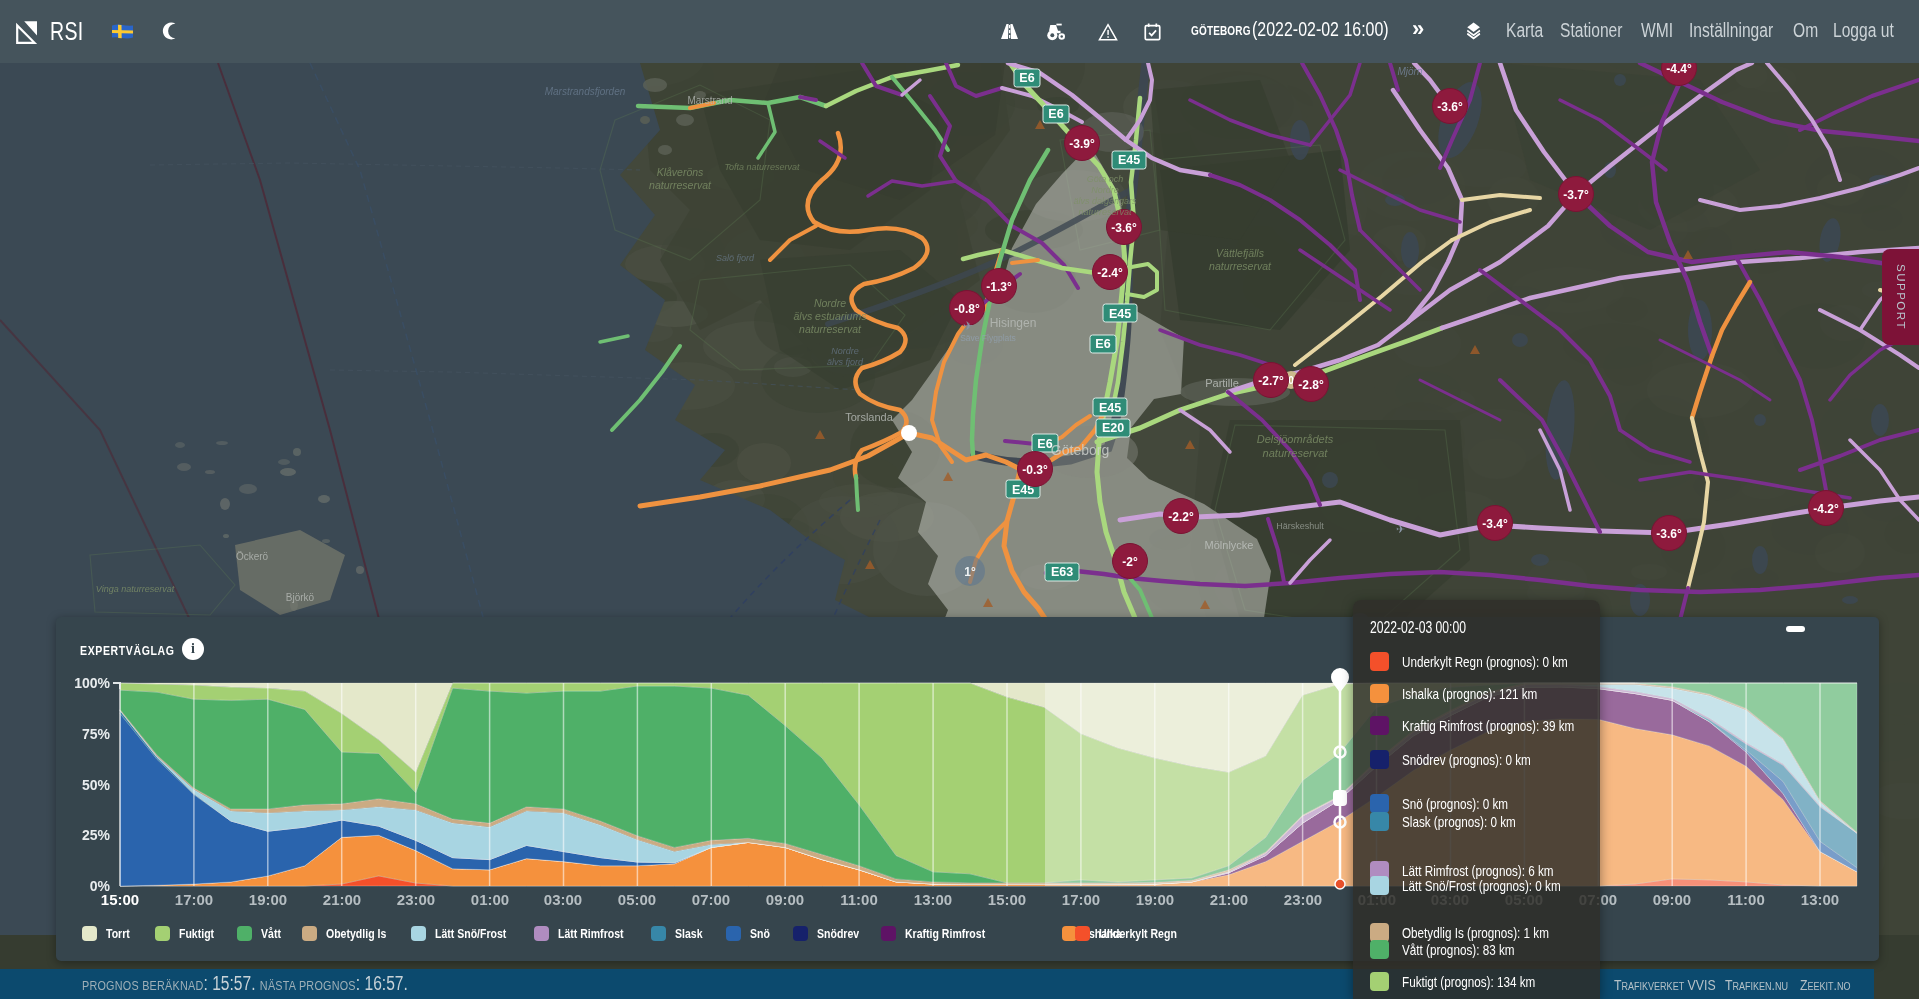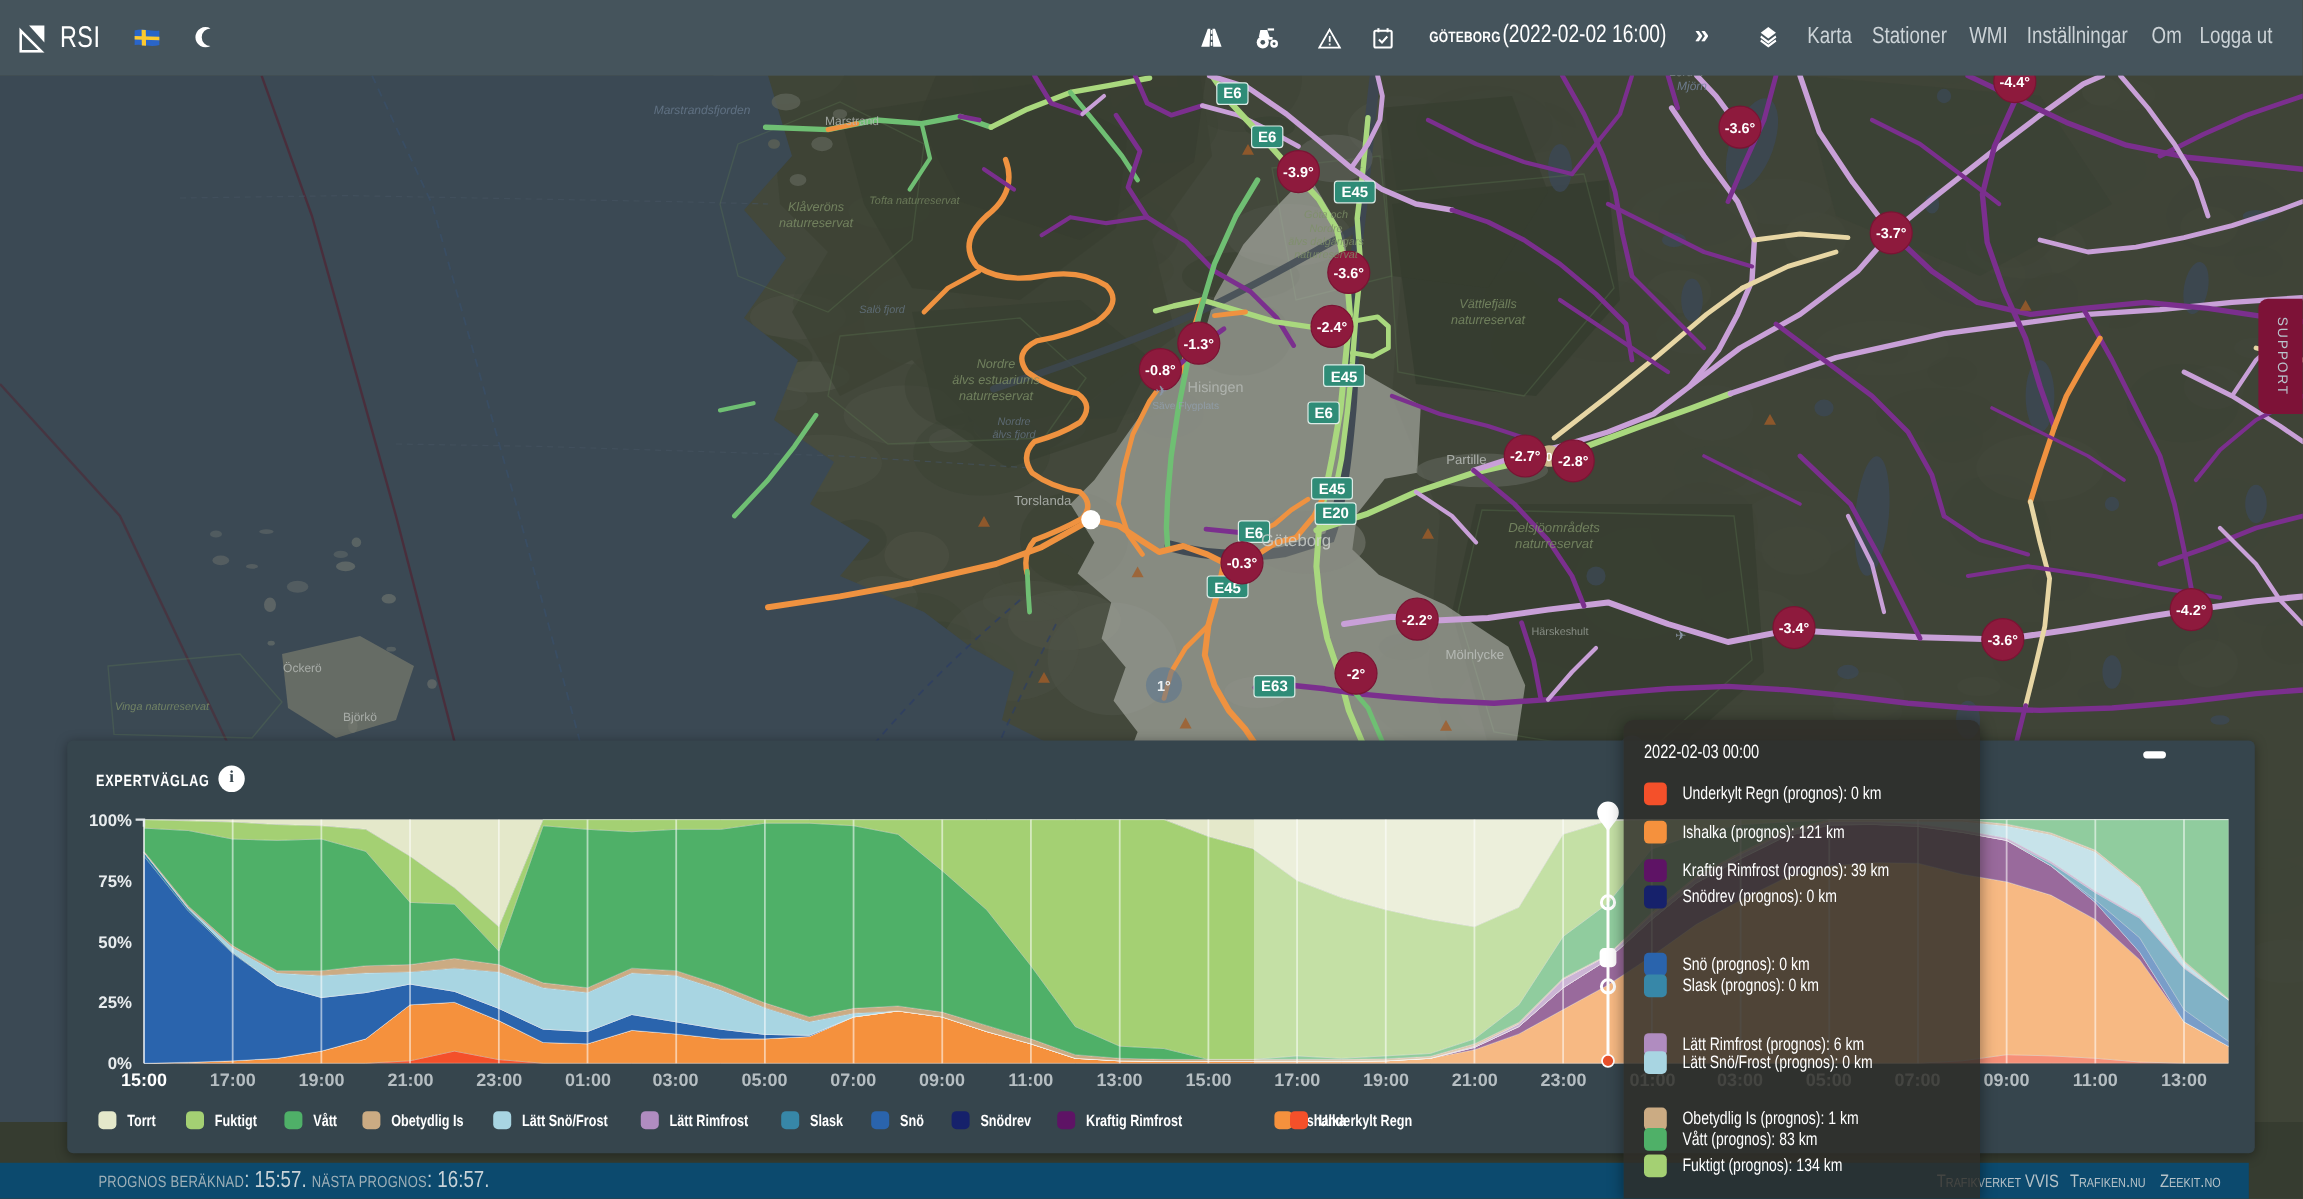--- a/index.html
+++ b/index.html
@@ -13,21 +13,21 @@
 #datet {position:absolute;left:1252px;top:17px;font-size:21px;font-weight:500;transform:scaleX(0.76);transform-origin:0 50%}
 #chev {position:absolute;left:1412px;top:16px;font-size:22px;font-weight:bold}
 .menu {position:absolute;top:19px;font-size:19.5px;color:#ccd3d7;transform:scaleX(0.8);transform-origin:0 50%}
 #panel {position:absolute;left:56px;top:617px;width:1823px;height:344px;background:#36454d;border-radius:5px;z-index:10;box-shadow:0 2px 10px rgba(0,0,0,0.35)}
 #ptitle {position:absolute;left:24px;top:26px;font-size:13.5px;font-weight:bold;color:#fff;letter-spacing:0.8px;transform:scaleX(0.78);transform-origin:0 50%}
 #pinfo {position:absolute;left:126px;top:21px;width:22px;height:22px;border-radius:50%;background:#fff;color:#36454d;font-weight:bold;font-size:14px;text-align:center;line-height:22px;font-family:"Liberation Serif",serif}
 .li {position:absolute;top:309px;display:flex;align-items:center}
 .sw {width:15px;height:15px;border-radius:4px;display:inline-block;margin-right:9px;flex:none}
 .li span:last-child {color:#fff;font-size:13.5px;font-weight:bold;white-space:nowrap;transform:scaleX(0.78);transform-origin:0 50%}
 #mindash {position:absolute;left:1786px;top:626px;width:19px;height:6px;border-radius:3px;background:#fff;z-index:21}
-#tooltip {position:absolute;left:1353px;top:600px;width:297px;height:399px;background:rgba(46,45,40,0.84);border-radius:8px 8px 0 0;z-index:20;box-shadow:0 2px 12px rgba(0,0,0,0.4);color:#fff}
+#tooltip {position:absolute;left:1353px;top:600px;width:247px;height:399px;background:rgba(46,45,40,0.84);border-radius:8px 8px 0 0;z-index:20;box-shadow:0 2px 12px rgba(0,0,0,0.4);color:#fff}
 #ttitle {position:absolute;left:17px;top:19px;font-size:16px;font-weight:500;transform:scaleX(0.76);transform-origin:0 50%}
 .tr {position:absolute;left:17px;display:flex;align-items:center;height:20px}
 .tsw {width:19px;height:19px;border-radius:4px;display:inline-block;margin-right:13px;flex:none}
 .tt {font-size:15px;font-weight:500;white-space:nowrap;transform:scaleX(0.78);transform-origin:0 50%}
 #statusbar {position:absolute;left:0;top:969px;width:1874px;height:30px;background:#0c4a6e;z-index:15;color:#9fb0b8}
 #sbleft {position:absolute;left:82px;top:3px;font-size:16px;transform:scaleX(0.8);transform-origin:0 50%;white-space:nowrap}
 #sbleft .sc {font-size:13.5px;letter-spacing:0.3px}
 #sbleft .big {font-size:19.5px;color:#c9d3d8}
 .sbr {position:absolute;top:7px;font-size:15px;color:#b6c2c8;font-variant:small-caps;transform:scaleX(0.82);transform-origin:0 50%;white-space:nowrap}
 #support {position:absolute;right:0;top:249px;width:37px;height:96px;background:#7d1237;border-radius:8px 0 0 8px;z-index:25}
@@ -738,21 +738,21 @@
       <span class="tt">Underkylt Regn (prognos): 0 km</span>
     </div>
     <div class="tr" style="top:83px">
       <span class="tsw" style="background:#f5913d"></span>
       <span class="tt">Ishalka (prognos): 121 km</span>
     </div>
     <div class="tr" style="top:115px">
       <span class="tsw" style="background:#5e1365"></span>
       <span class="tt">Kraftig Rimfrost (prognos): 39 km</span>
     </div>
-    <div class="tr" style="top:137px">
+    <div class="tr" style="top:149px">
       <span class="tsw" style="background:#16216b"></span>
       <span class="tt">Snödrev (prognos): 0 km</span>
     </div>
     <div class="tr" style="top:193px">
       <span class="tsw" style="background:#2a64ad"></span>
       <span class="tt">Snö (prognos): 0 km</span>
     </div>
     <div class="tr" style="top:211px">
       <span class="tsw" style="background:#3787a8"></span>
       <span class="tt">Slask (prognos): 0 km</span>
@@ -766,21 +766,21 @@
       <span class="tt">Lätt Snö/Frost (prognos): 0 km</span>
     </div>
     <div class="tr" style="top:322px">
       <span class="tsw" style="background:#cbab83"></span>
       <span class="tt">Obetydlig Is (prognos): 1 km</span>
     </div>
     <div class="tr" style="top:339px">
       <span class="tsw" style="background:#4fb068"></span>
       <span class="tt">Vått (prognos): 83 km</span>
     </div>
-    <div class="tr" style="top:361px">
+    <div class="tr" style="top:371px">
       <span class="tsw" style="background:#a4d073"></span>
       <span class="tt">Fuktigt (prognos): 134 km</span>
     </div>
 </div>
 <div id="statusbar">
   <div id="sbleft"><span class="sc">PROGNOS BERÄKNAD</span><span class="big">: 15:57. </span><span class="sc">NÄSTA PROGNOS</span><span class="big">: 16:57.</span></div>
   <div class="sbr" style="left:1614px">Trafikverket VVIS</div>
     <div class="sbr" style="left:1725px">Trafiken.nu</div>
     <div class="sbr" style="left:1800px">Zeekit.no</div>
 </div>

